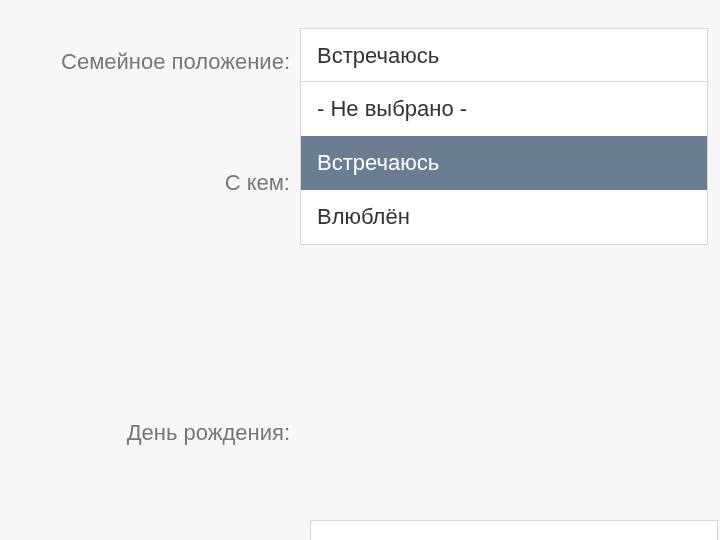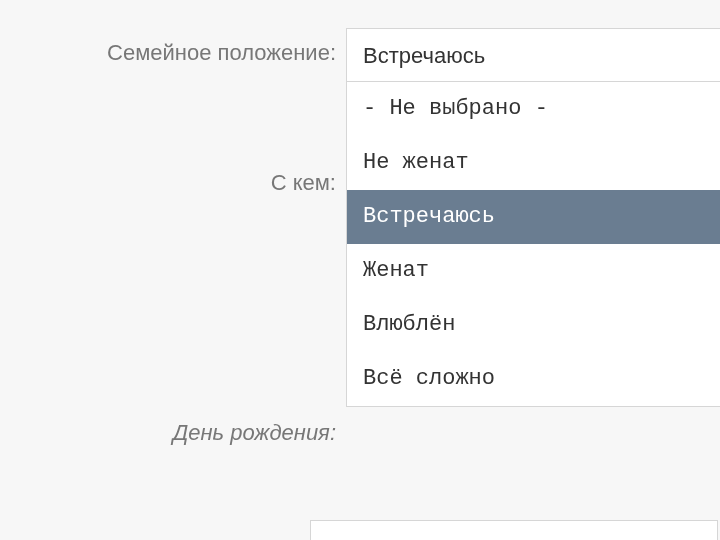--- a/index.html
+++ b/index.html
@@ -9,35 +9,34 @@
       background: #f7f7f7;
       font-family: Arial, Helvetica, sans-serif;
       overflow: hidden;
       position: relative;
     }
     .form {
       padding-top: 28px;
     }
     .row {
       display: flex;
-      align-items: flex-start;
+      align-items: center;
       margin-bottom: 0;
-      padding-left: 46px;
     }
     .label {
       width: 300px;
       text-align: right;
       color: #777;
       font-size: 22px;
       padding-top: 14px;
       padding-right: 10px;
     }
     .label-marital { line-height: 1; }
     .label-with-whom { padding-top: 88px; }
-    .label-birthday { padding-top: 224px; font-style: italic; }
+    .label-birthday { padding-top: 224px; }
     .field-col {
       position: relative;
       width: 368px;
     }
     .select-display {
       width: 408px;
       height: 54px;
       background: #fff;
       border: 1px solid #d6d6d6;
       font-size: 22px;
@@ -54,21 +53,20 @@
       border: 1px solid #d6d6d6;
       border-top: none;
       z-index: 10;
     }
     .dropdown-item {
       height: 54px;
       font-size: 22px;
       color: #333;
       padding: 14px 16px;
       cursor: pointer;
-      font-family: Liberation Mono, monospace;
     }
     .dropdown-item.selected {
       background: #6a7d91;
       color: #fff;
     }
     .second-field {
       position: absolute;
       left: 310px;
       top: 520px;
       width: 408px;
@@ -81,25 +79,22 @@
 <body>
 
 <div class="form">
 
   <div class="row">
     <div class="label label-marital">Семейное положение:</div>
     <div class="field-col">
       <div class="select-display">Встречаюсь</div>
       <div class="dropdown">
         <div class="dropdown-item">- Не выбрано -</div>
-        <div class="dropdown-item">Не женат</div>
         <div class="dropdown-item selected">Встречаюсь</div>
-        <div class="dropdown-item">Женат</div>
         <div class="dropdown-item">Влюблён</div>
-        <div class="dropdown-item">Всё сложно</div>
       </div>
     </div>
   </div>
 
   <div class="row">
     <div class="label label-with-whom">С кем:</div>
   </div>
 
   <div class="row">
     <div class="label label-birthday">День рождения:</div>

